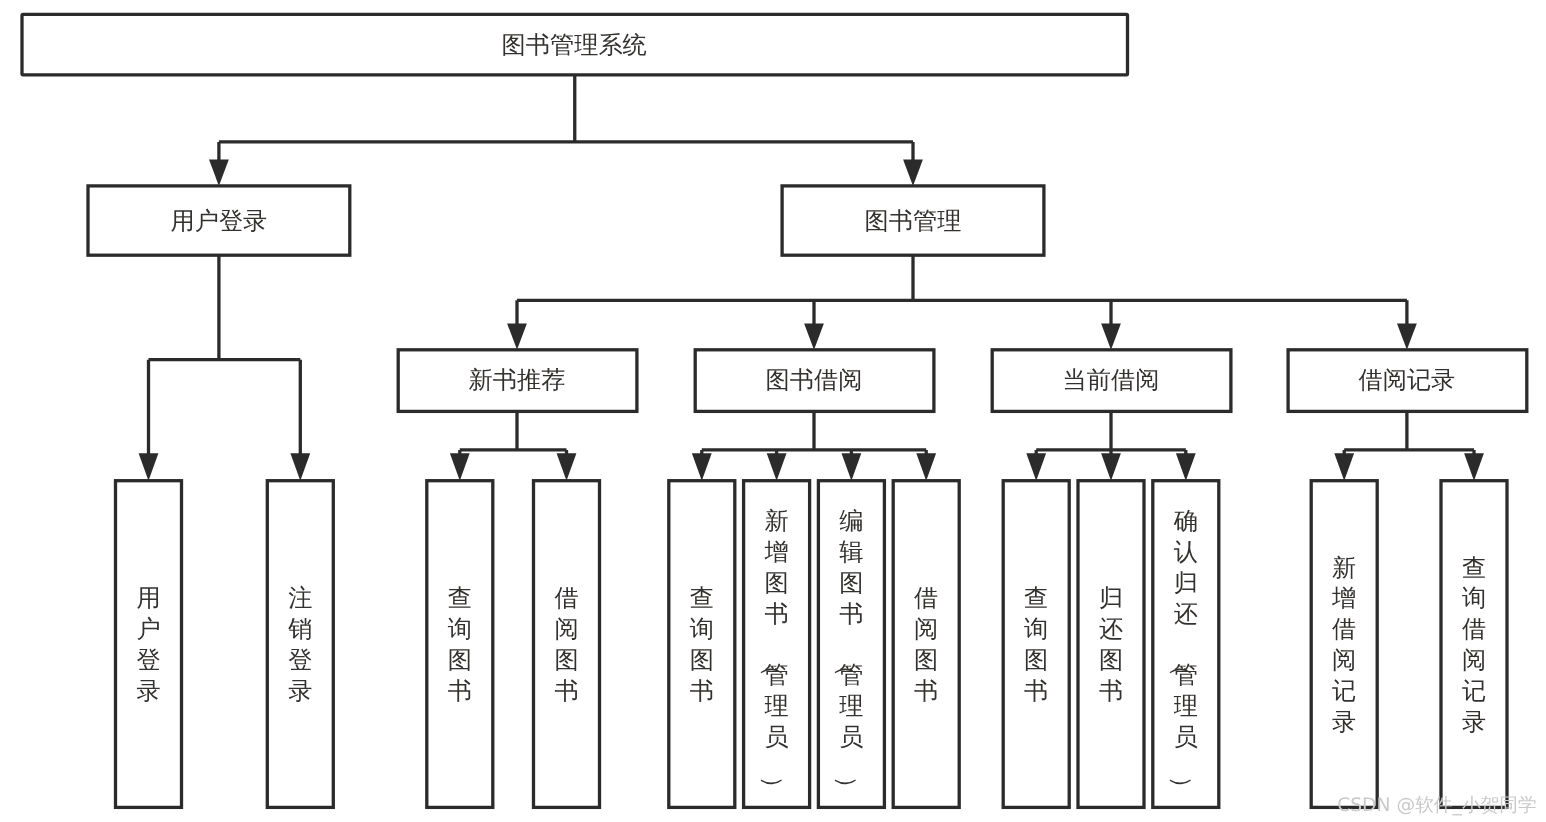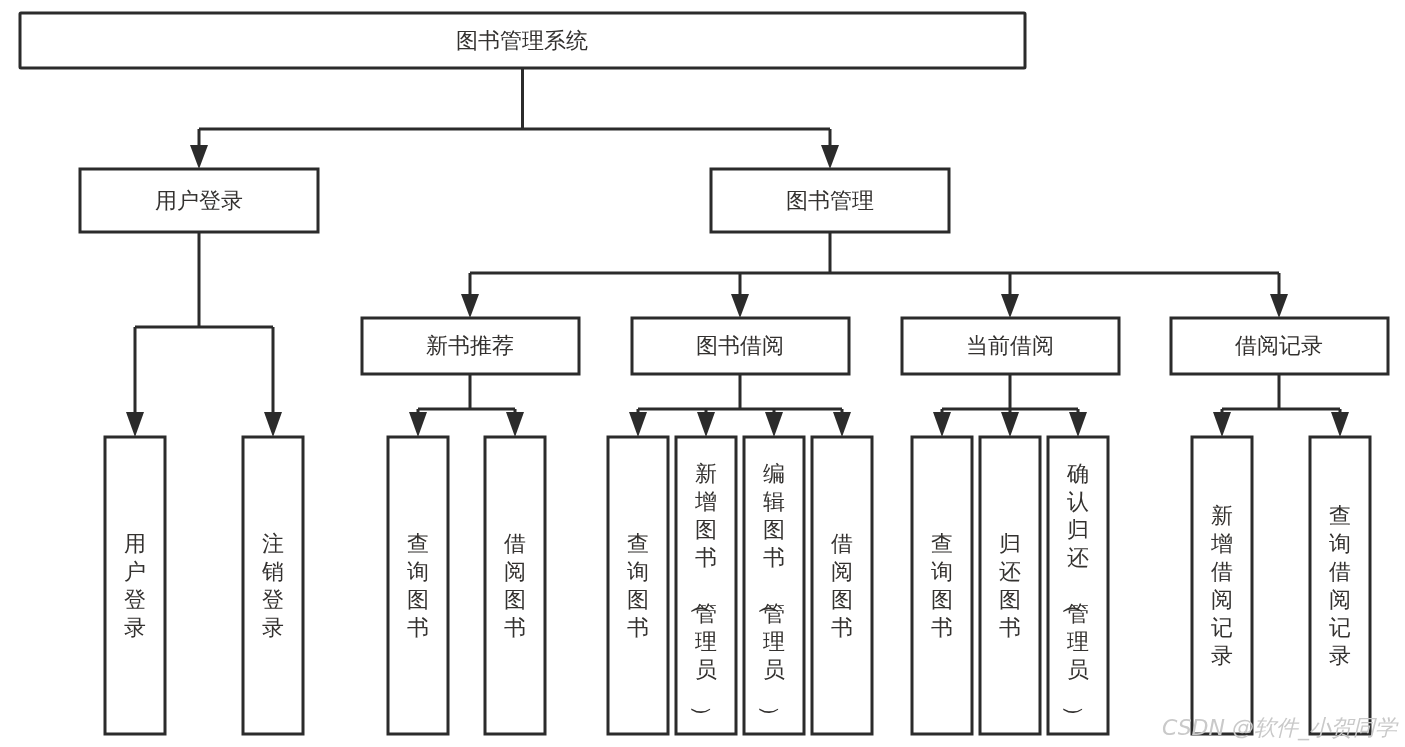--- a/index.html
+++ b/index.html
@@ -48,26 +48,25 @@
   }
   .arrow-head {
     fill: #2b2b2b;
     stroke: none;
   }
   .watermark {
     position: absolute;
     right: 8px;
     bottom: 4px;
     font-family: "DejaVu Sans", "Liberation Sans", sans-serif;
-    font-size: 22px;
+    font-size: 17px;
     color: #c9c9c9;
     white-space: nowrap;
     pointer-events: none;
     user-select: none;
-    font-style: italic;
   }
 </style>
 </head>
 <body>
 
 <div id="diagram-root">
 
   <svg class="flow" viewBox="0 0 1405 747" xmlns="http://www.w3.org/2000/svg">
 
     <g>

